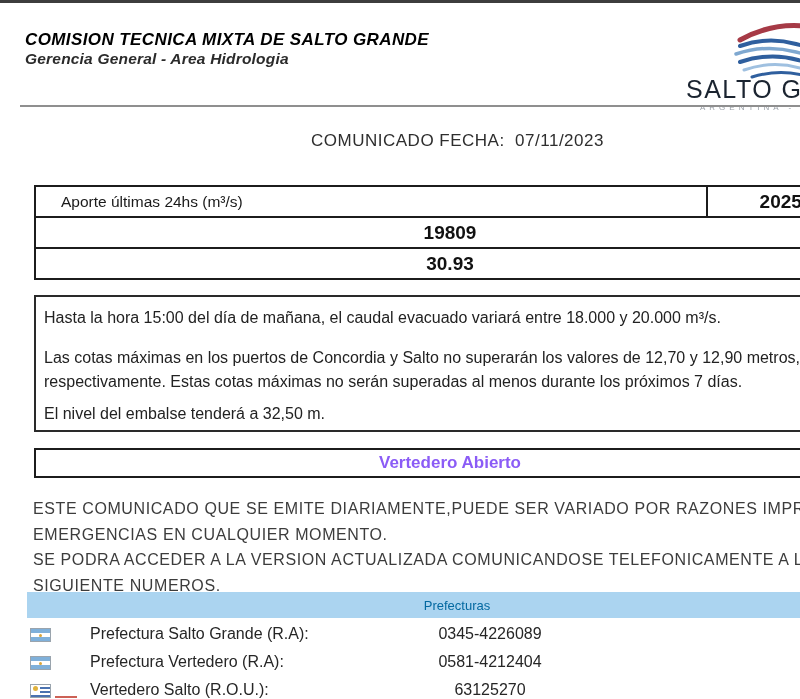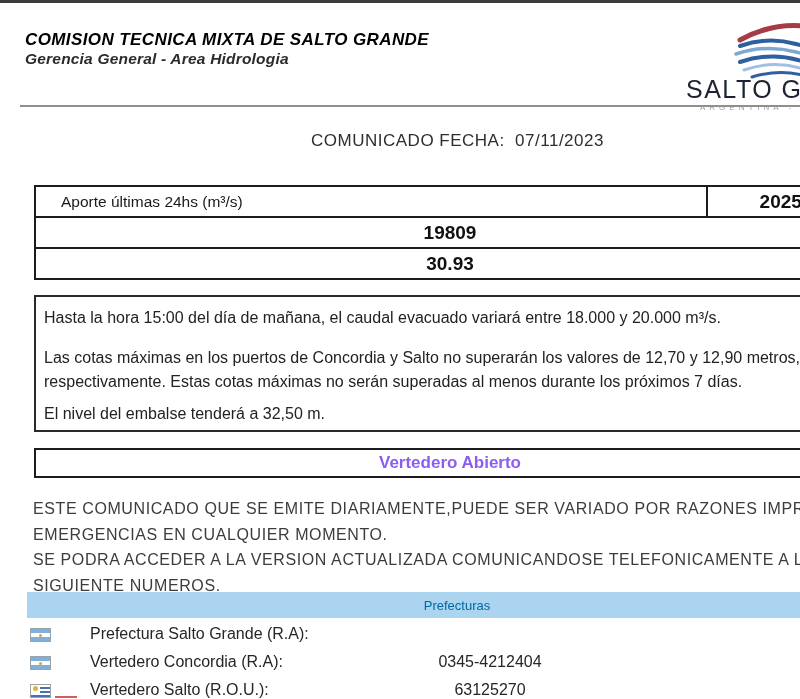--- a/index.html
+++ b/index.html
@@ -152,27 +152,28 @@
 
   <div class="pref-header">
     <span>Prefecturas</span>
   </div>
 
   <div class="pref-row row-0">
     <div class="flag flag-ar">
         <span class="sun"></span>
       </div>
     <span class="plabel">Prefectura Salto Grande (R.A):</span>
+    <span class="phone">0345-4226089</span>
   </div>
   <div class="pref-row row-1">
     <div class="flag flag-ar">
         <span class="sun"></span>
       </div>
-    <span class="plabel">Vertedero Concordia (R.A):</span>
-    <span class="phone">0345-4212404</span>
+    <span class="plabel">Prefectura Vertedero (R.A):</span>
+    <span class="phone">0581-4212404</span>
   </div>
   <div class="pref-row row-2">
     <div class="flag flag-uy">
         <span class="canton">
           <span class="sun"></span>
         </span>
       </div>
     <span class="plabel">Vertedero Salto (R.O.U.):</span>
     <span class="phone">63125270</span>
   </div>

